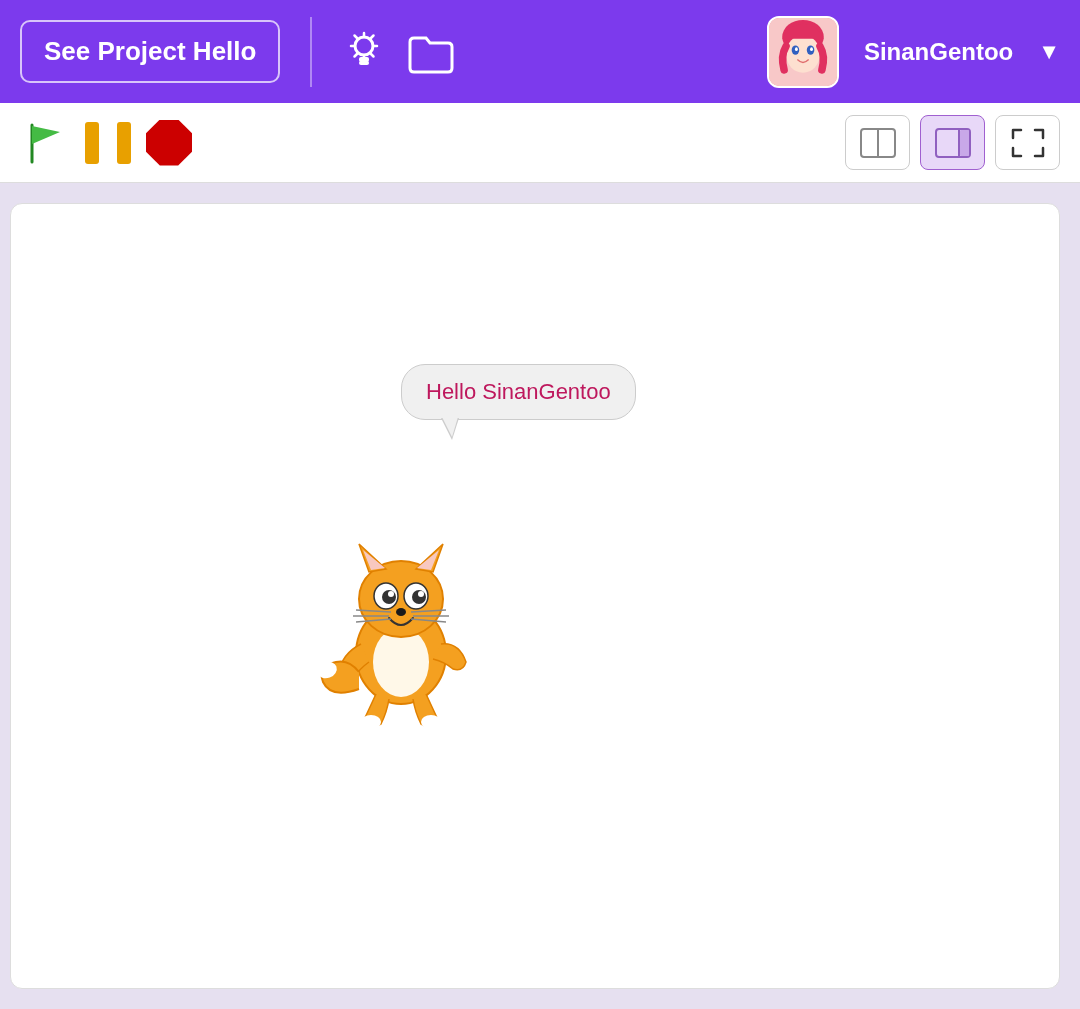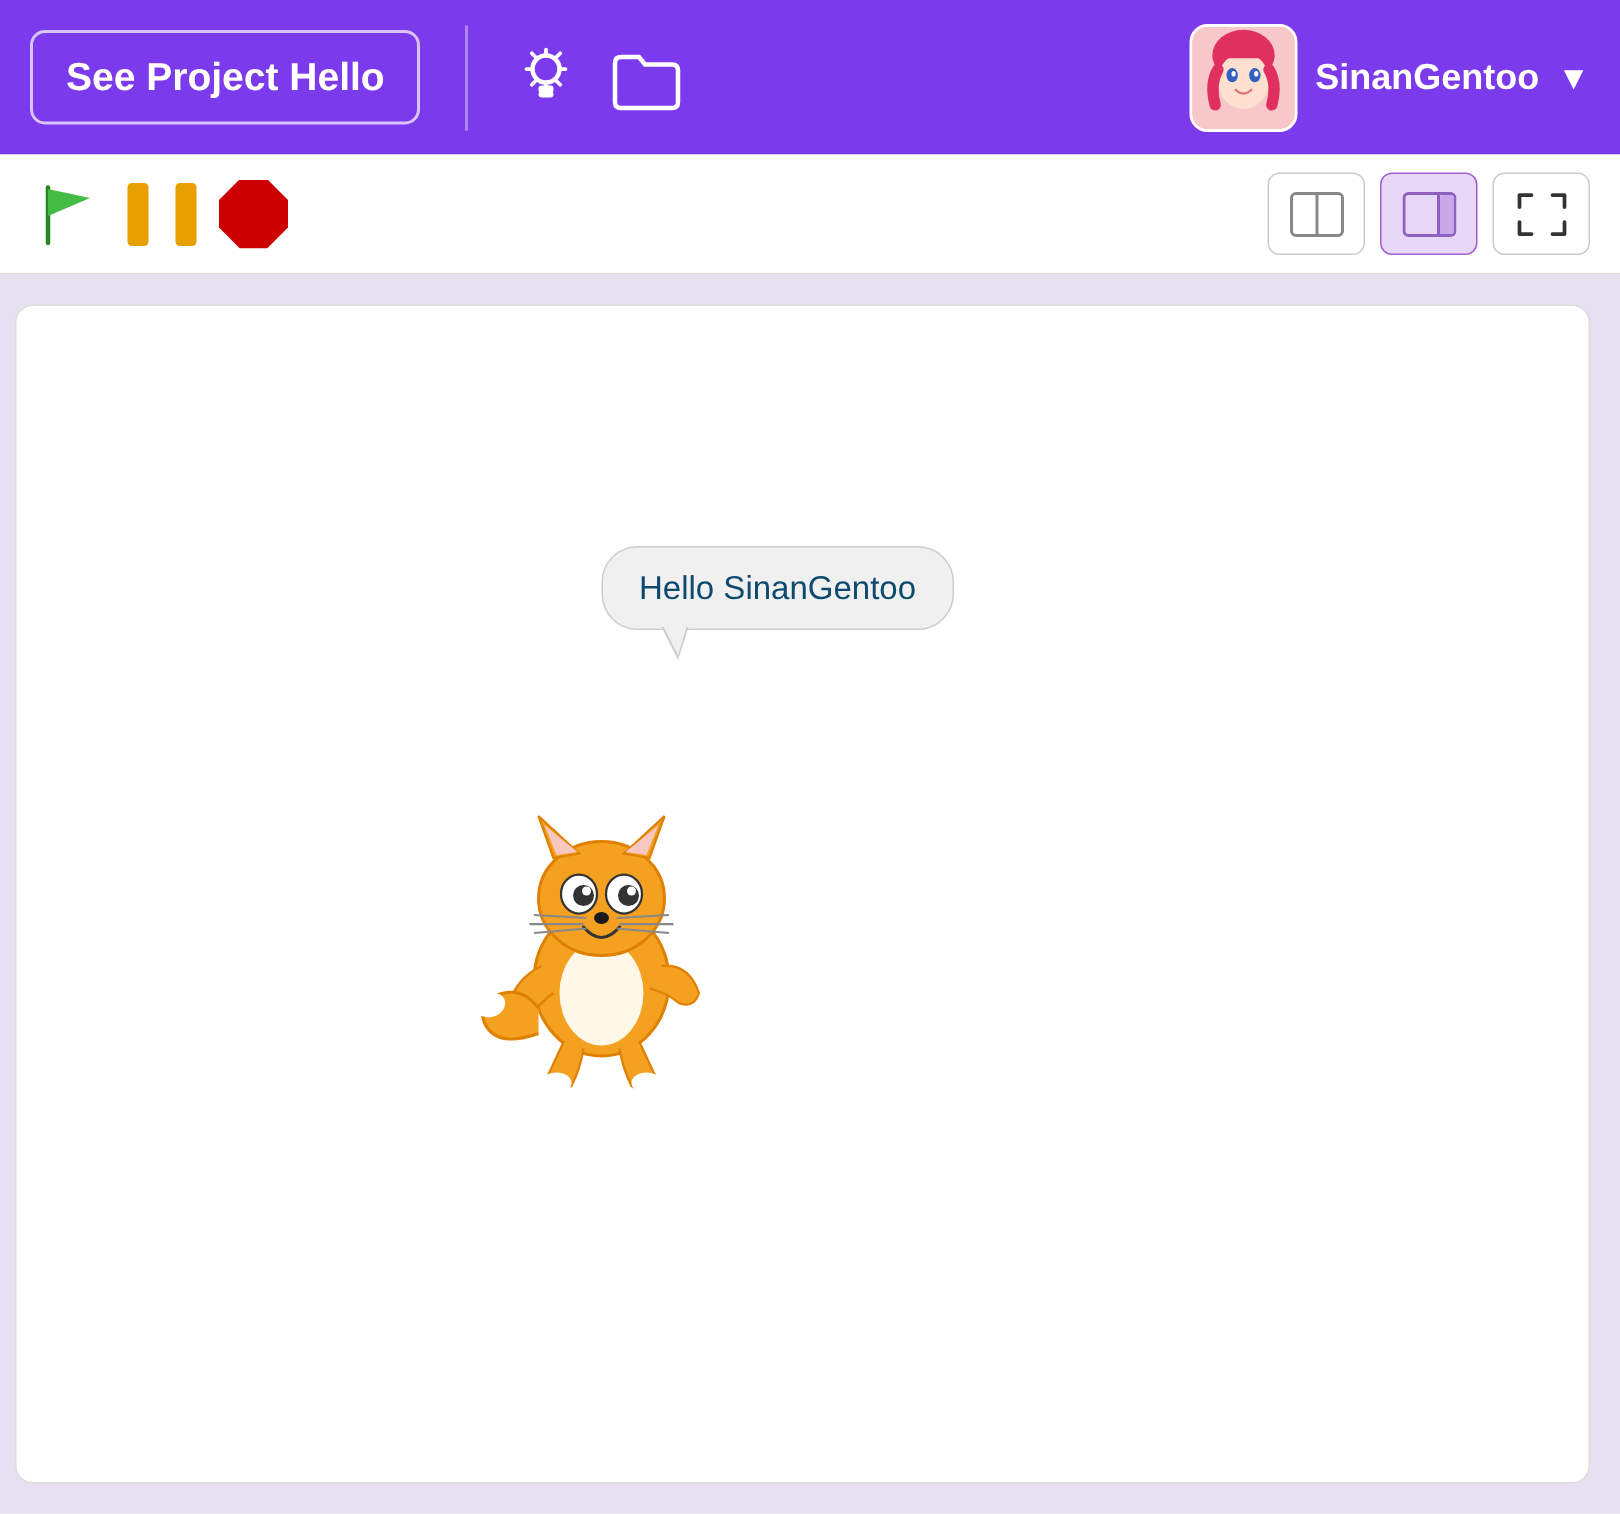--- a/index.html
+++ b/index.html
@@ -47,21 +47,21 @@
       display: flex;
       align-items: center;
       justify-content: center;
     }
 
     .nav-spacer { flex: 1; }
 
     .user-area {
       display: flex;
       align-items: center;
-      gap: 12px;
+      gap: 25px;
       cursor: pointer;
     }
 
     .user-avatar {
       width: 72px;
       height: 72px;
       border-radius: 12px;
       background: #f0a0a0;
       overflow: hidden;
       border: 2px solid white;
@@ -183,21 +183,21 @@
     
     .speech-bubble {
       position: absolute;
       top: 160px;
       left: 390px;
       background: #f0f0f0;
       border: 1.5px solid #ccc;
       border-radius: 24px;
       padding: 14px 24px;
       font-size: 22px;
-      color: #0c4a6e;
+      color: #be185d;
       white-space: nowrap;
     }
 
     .speech-bubble::after {
       content: '';
       position: absolute;
       bottom: -18px;
       left: 40px;
       width: 0;
       height: 0;

